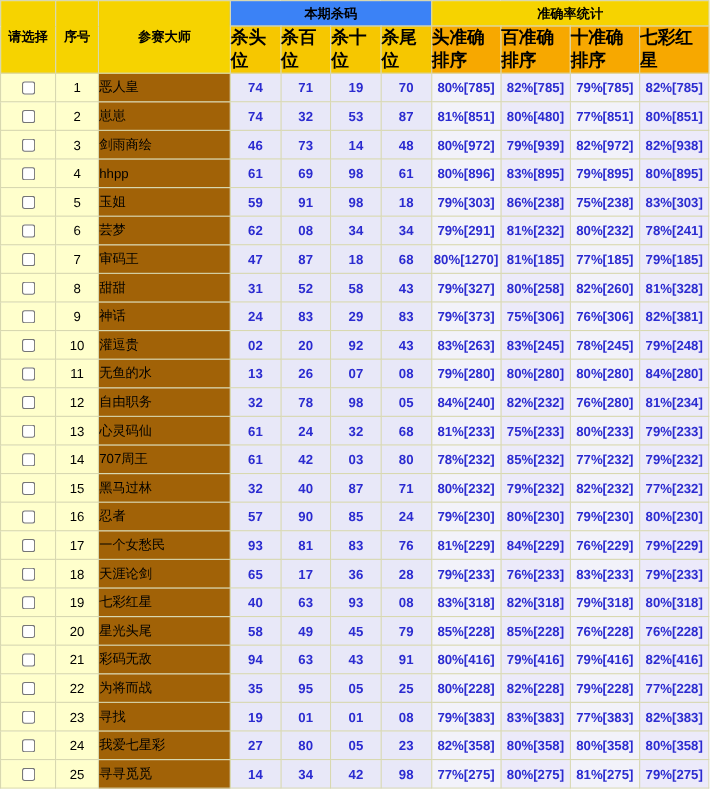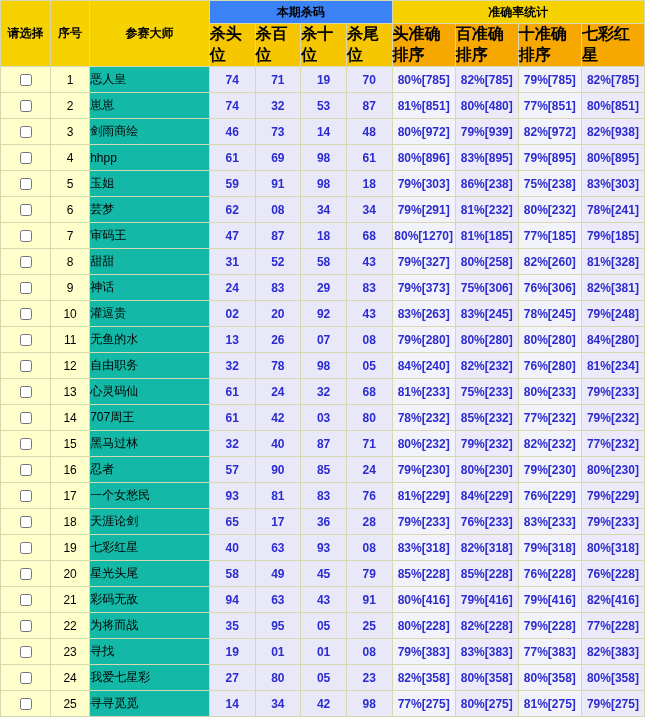--- a/index.html
+++ b/index.html
@@ -11,21 +11,21 @@
   .hdr-top td{background:#f6d300;color:#000;font-weight:bold;text-align:center;height:22px;font-size:12px;}
   .hdr-top td.grp-kill{background:#3b82f6;}
   .hdr-top td.grp-acc{background:#f6d300;}
   .hdr-sub td{background:#f6c700;color:#000;font-weight:bold;text-align:left;height:21px;font-size:16px;}
   .hdr-sub td.acc{background:#f7a800;color:#000;margin-top:24px;}
   .hdr-top td.sel, .hdr-top td.num, .hdr-top td.name{vertical-align:middle;}
   
   tr.row td{height:25px;font-size:12px;}
   td.c-sel{background:#ffffcc;text-align:center;width:46px;}
   td.c-num{background:#ffffcc;text-align:center;width:36px;color:#000;}
-  td.c-name{background:#14b8a6;text-align:left;padding-left:10px;width:110px;color:#000;}
+  td.c-name{background:#a16207;text-align:left;padding-left:10px;width:110px;color:#000;}
   td.c-kill{background:#e8e8f8;text-align:center;width:42px;color:#2b2bd0;font-weight:bold;font-size:13px;}
   td.c-acc{background:#f2f2fa;text-align:center;width:58px;color:#2b2bd0;font-weight:bold;font-size:11px;}
   td.c-acc.alt{background:#eceafa;}
   input.chk{width:12px;height:12px;margin:0;padding:0;vertical-align:middle;}
 </style>
 </head>
 <body>
 
 <div id="wrap">
   <table class="main">

